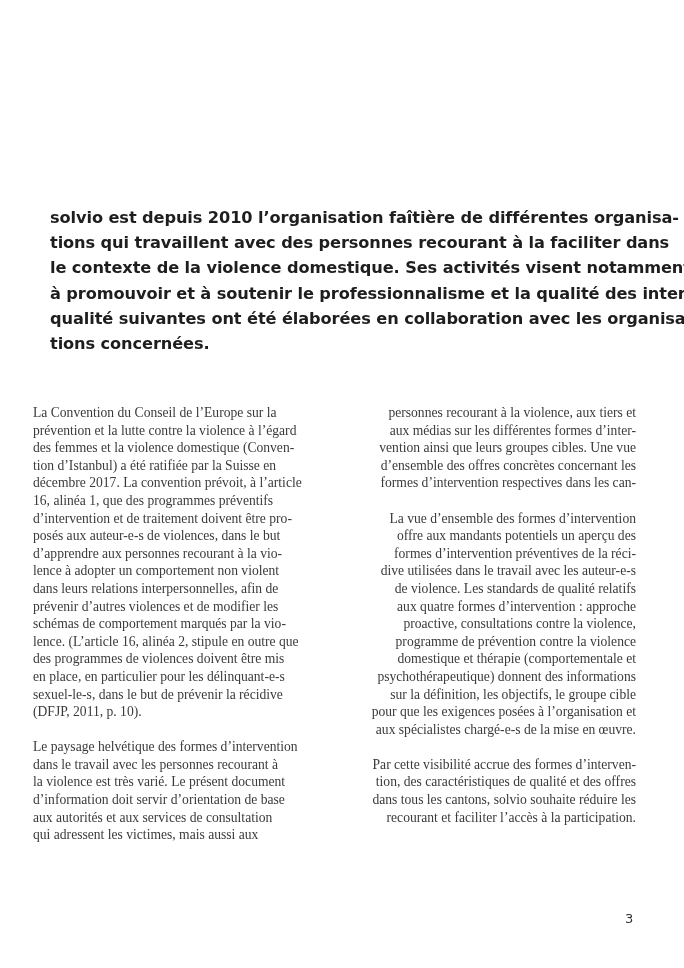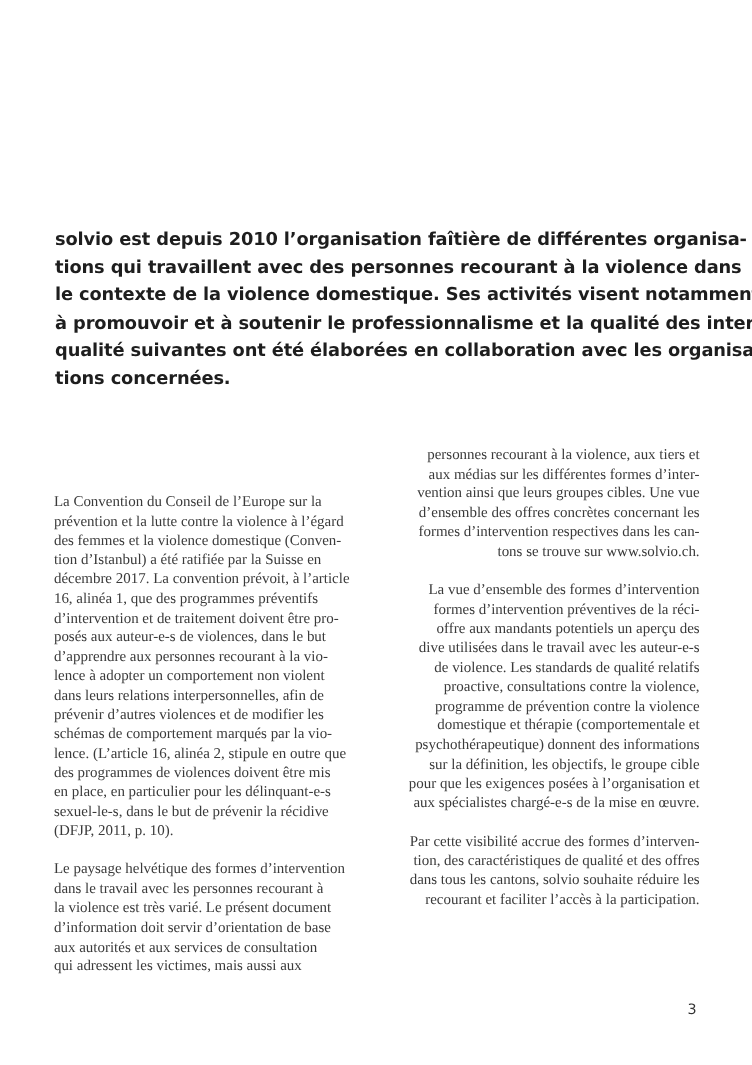--- a/index.html
+++ b/index.html
@@ -40,21 +40,21 @@
     }
     .col {
       position: absolute;
       top: 404px;
       width: 284px;
       font-family: "Liberation Serif", "DejaVu Serif", serif;
       font-size: 13.6px;
       line-height: 17.6px;
       color: #3a3a3a;
     }
-    .col-left { left: 49px; margin-top: 43px; }
+    .col-left { left: 33px; }
     .col-right { left: 352px; text-align: right; }
     .col p {
       margin: 0 0 17.6px 0;
     }
     .col .line {
       display: block;
       white-space: nowrap;
     }
     .page-number {
       position: absolute;
@@ -65,21 +65,21 @@
       color: #333333;
     }
   </style>
 </head>
 <body>
 
 <div class="page">
 
   <p class="lead">
     <span class="line">solvio est depuis 2010 l’organisation faîtière de différentes organisa-</span>
-    <span class="line">tions qui travaillent avec des personnes recourant à la violence dans</span>
+    <span class="line">tions qui travaillent avec des personnes recourant à la faciliter dans</span>
     <span class="line">le contexte de la violence domestique. Ses activités visent notamment</span>
     <span class="line">à promouvoir et à soutenir le professionnalisme et la qualité des inter-</span>
     <span class="line">qualité suivantes ont été élaborées en collaboration avec les organisa-</span>
     <span class="line">tions concernées.</span>
   </p>
 
   <div class="col col-left">
     <p>
       <span class="line">La Convention du Conseil de l’Europe sur la</span>
       <span class="line">prévention et la lutte contre la violence à l’égard</span>
@@ -110,28 +110,28 @@
     </p>
   </div>
 
   <div class="col col-right">
     <p>
       <span class="line">personnes recourant à la violence, aux tiers et</span>
       <span class="line">aux médias sur les différentes formes d’inter-</span>
       <span class="line">vention ainsi que leurs groupes cibles. Une vue</span>
       <span class="line">d’ensemble des offres concrètes concernant les</span>
       <span class="line">formes d’intervention respectives dans les can-</span>
-      <span class="line">tons se trouve sur www.solvio.ch.</span>
     </p>
     <p>
       <span class="line">La vue d’ensemble des formes d’intervention</span>
+      <span class="line">offre aux mandants potentiels un aperçu des</span>
       <span class="line">formes d’intervention préventives de la réci-</span>
-      <span class="line">offre aux mandants potentiels un aperçu des</span>
       <span class="line">dive utilisées dans le travail avec les auteur-e-s</span>
       <span class="line">de violence. Les standards de qualité relatifs</span>
+      <span class="line">aux quatre formes d’intervention : approche</span>
       <span class="line">proactive, consultations contre la violence,</span>
       <span class="line">programme de prévention contre la violence</span>
       <span class="line">domestique et thérapie (comportementale et</span>
       <span class="line">psychothérapeutique) donnent des informations</span>
       <span class="line">sur la définition, les objectifs, le groupe cible</span>
       <span class="line">pour que les exigences posées à l’organisation et</span>
       <span class="line">aux spécialistes chargé-e-s de la mise en œuvre.</span>
     </p>
     <p>
       <span class="line">Par cette visibilité accrue des formes d’interven-</span>

